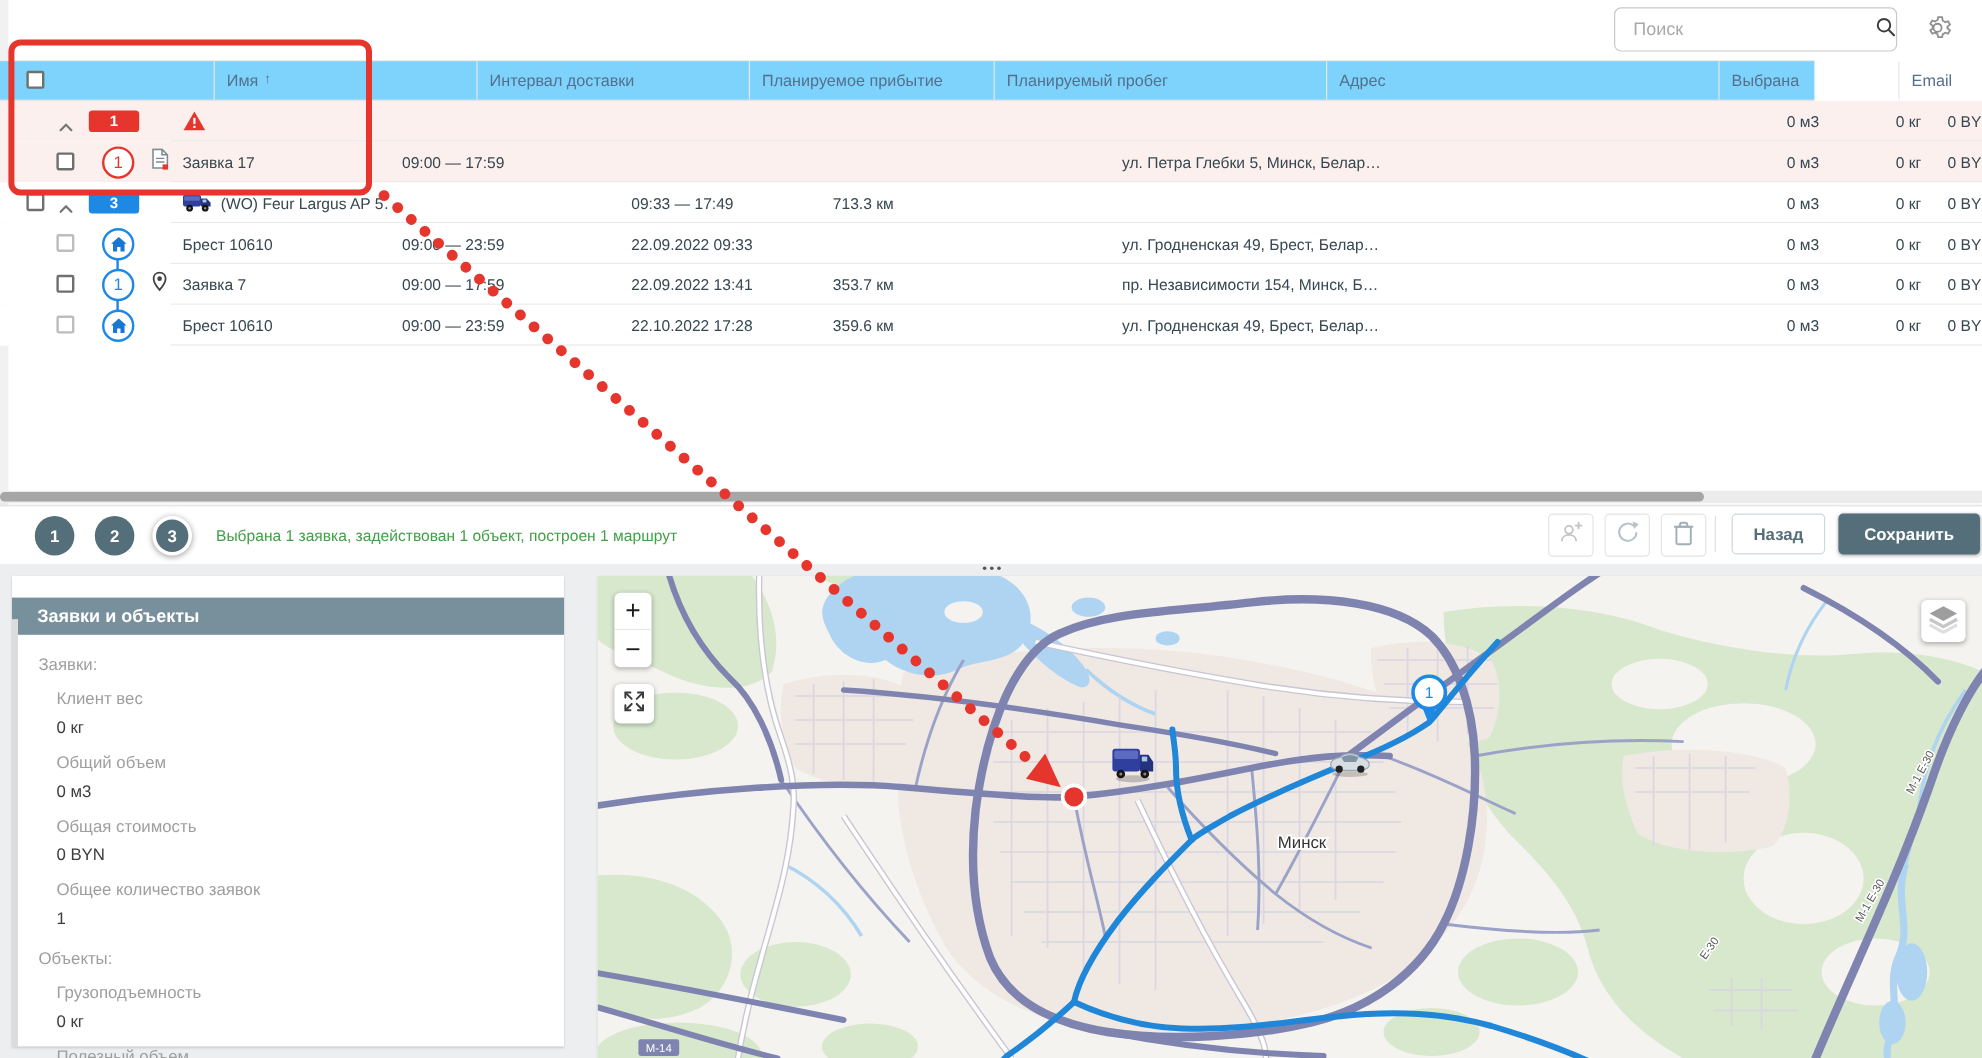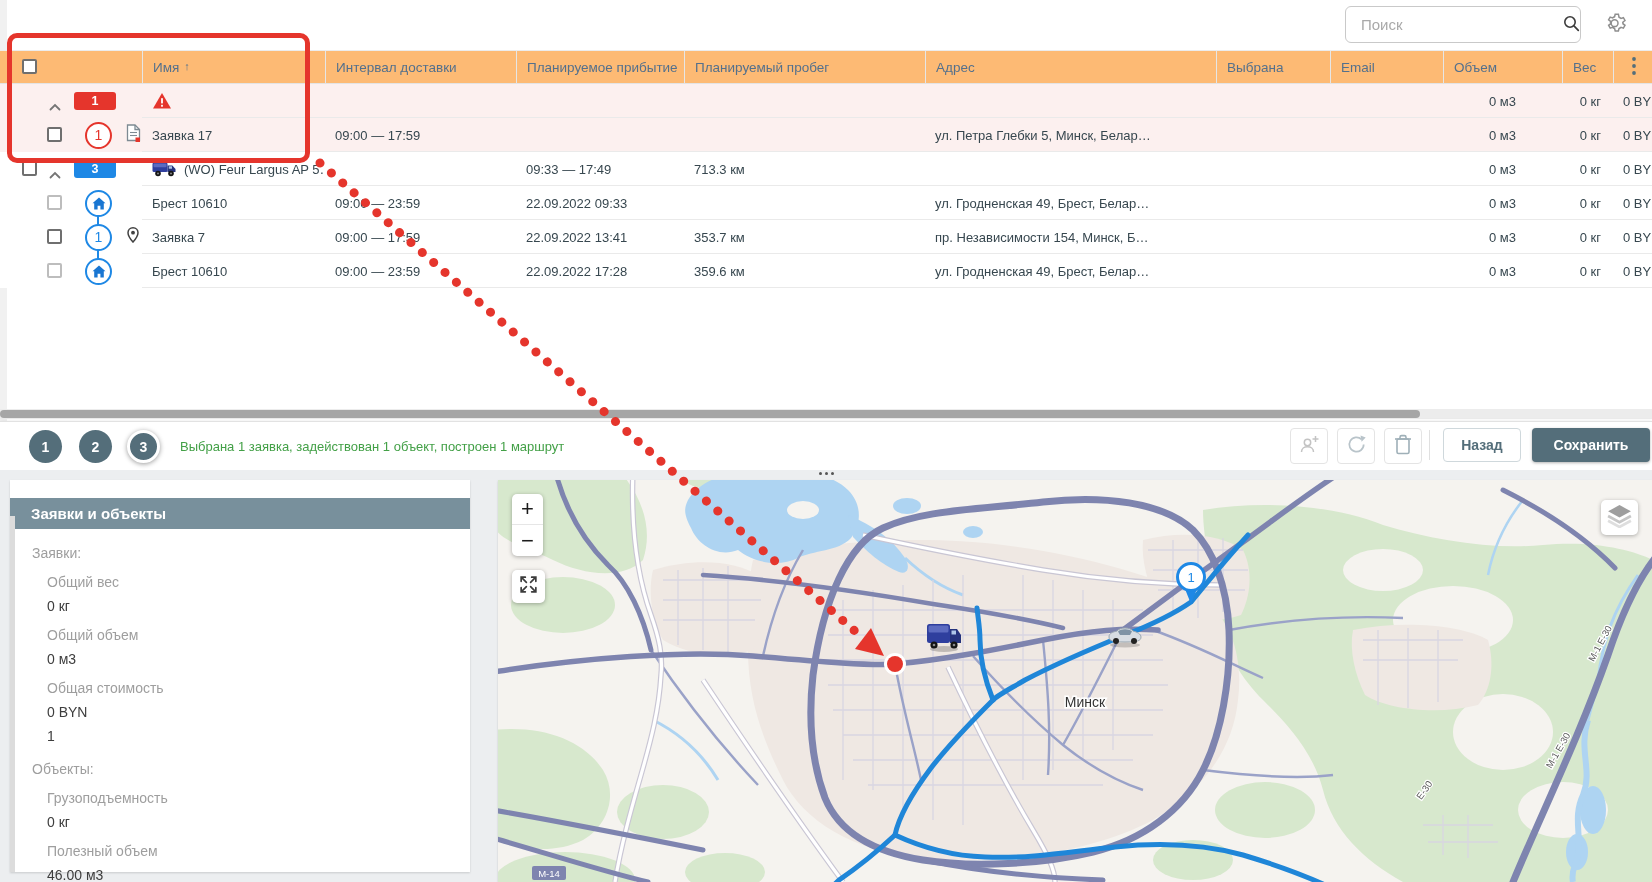--- a/index.html
+++ b/index.html
@@ -9,22 +9,22 @@
 
   
   .search-box{position:absolute;left:1345px;top:6px;width:236px;height:37px;border:1px solid #c9c9c9;
       border-radius:6px;display:flex;align-items:center;padding:0 10px 0 13px;box-sizing:border-box;background:#fff;}
   .search-box input{border:none;outline:none;flex:1;font-size:15px;color:#444;font-family:"Liberation Sans",sans-serif;background:transparent;}
   .search-box input::placeholder{color:#a9a9a9;}
   .gear-btn{position:absolute;left:1598px;top:9px;width:32px;height:32px;display:flex;align-items:center;justify-content:center;cursor:pointer;}
 
   
   .grid-cols{display:grid;grid-template-columns:142px 183px 191px 168px 241px 291px 114px 113px 119px 51px 39px;}
-  .thead{position:absolute;left:0;top:50px;width:1652px;height:34px;background:#fdba74;
-      border-top:1px solid #ececec;border-bottom:1px solid #e4e4e4;box-sizing:border-box;}
+  .thead{position:absolute;left:0;top:50px;width:1512px;height:34px;background:#7dd3fc;
+      border-top:1px solid #ececec;border-bottom:1px solid #e4e4e4;box-sizing:border-box;gap:36px;}
   .th{font-size:13.5px;color:#54708c;display:flex;align-items:center;padding-left:10px;border-left:1px solid #e6e6e6;
       white-space:nowrap;overflow:hidden;box-sizing:border-box;}
   .th.first{border-left:none;position:relative;}
   .sort-arrow{font-size:11px;margin-left:5px;color:#54708c;position:relative;top:-1px;}
   .tbody{position:absolute;left:0;top:84px;width:1652px;}
   .tr{position:relative;height:34px;background:#fff;}
   .tr.pink{background:#fcf0ef;}
   .row-line{position:absolute;left:142px;right:0;bottom:0;height:1px;background:#eaeaea;}
   .td{font-size:13px;color:#37474f;display:flex;align-items:center;padding-left:10px;white-space:nowrap;overflow:hidden;box-sizing:border-box;}
   .td.num{justify-content:flex-end;padding-left:0;}
@@ -282,21 +282,21 @@
             <svg width="14" height="13" viewBox="0 0 14 13">
               <path d="M7 0.5 L13.5 6.2 H11.8 V12.5 H8.4 V8.8 H5.6 V12.5 H2.2 V6.2 H0.5 Z" fill="#1976d2"></path>
             </svg>
           </span>
         </span>
       </div>
       <div class="td">
         <span>Брест 10610</span>
       </div>
       <div class="td">09:00 — 23:59</div>
-      <div class="td">22.09.2022 17:28</div>
+      <div class="td">22.10.2022 17:28</div>
       <div class="td">359.6 км</div>
       <div class="td">ул. Гродненская 49, Брест, Белар…</div>
       <div class="td"></div>
       <div class="td"></div>
       <div class="td num vol">0 м3</div>
       <div class="td num wgt">0 кг</div>
       <div class="td cost">0 BY</div>
       <div class="row-line"></div>
     </div>
     <div class="connector" style="top:119px;height:68px;"></div>
@@ -342,26 +342,27 @@
       <i></i>
       <i></i>
       <i></i>
     </div>
 
   <div class="panel">
     <div class="panel-header">Заявки и объекты</div>
     <div class="panel-scroll"></div>
     <div class="panel-body" id="panel-body">
         <div class="sec-label first">Заявки:</div>
-        <div class="item-label">Общий вес</div>
+        <div class="item-label">Клиент вес</div>
         <div class="item-value">0 кг</div>
         <div class="item-label">Общий объем</div>
         <div class="item-value">0 м3</div>
         <div class="item-label">Общая стоимость</div>
         <div class="item-value">0 BYN</div>
+        <div class="item-label">Общее количество заявок</div>
         <div class="item-value">1</div>
         <div class="sec-label">Объекты:</div>
         <div class="item-label">Грузоподъемность</div>
         <div class="item-value">0 кг</div>
         <div class="item-label">Полезный объем</div>
         <div class="item-value">46.00 м3</div>
       </div>
   </div>
 
   <div class="map">

